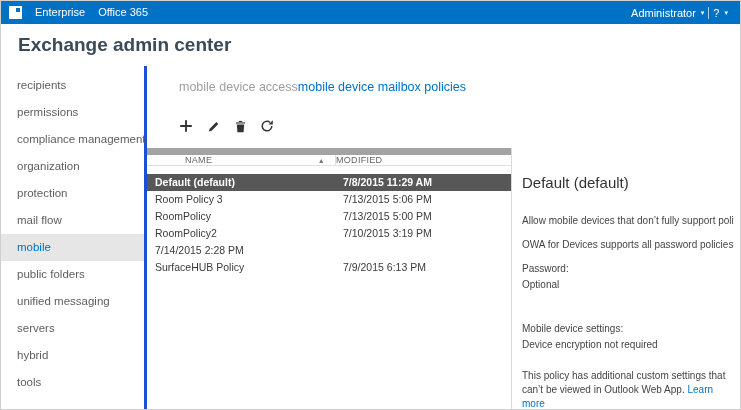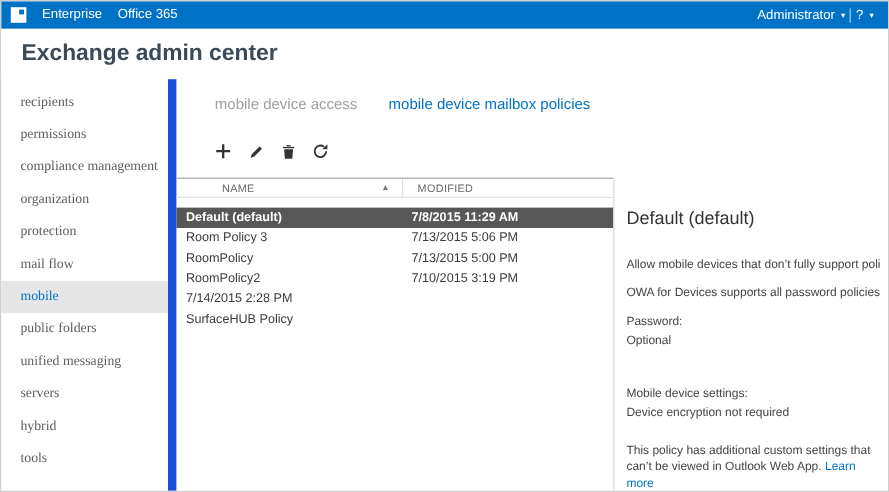--- a/index.html
+++ b/index.html
@@ -37,51 +37,51 @@
   .caret { font-size: 7px; margin-left: 5px; position: relative; top: 0px; }
   .topbar-divider { width: 1px; height: 12px; background: rgba(255,255,255,.65); }
 
   
   .header { flex: 0 0 42px; padding: 10px 0 0 17px; background: #fff; }
   .header h1 { font-size: 19px; font-weight: 700; color: #3b4a56; }
 
   
   .content { flex: 1; display: flex; min-height: 0; }
 
-  .sidebar { flex: 0 0 146px; width: 146px; border-right: 7px solid #1d4ed8; padding-top: 6px; font-family: Liberation Serif, serif; }
+  .sidebar { flex: 0 0 146px; width: 146px; border-right: 3px solid #1d4ed8; padding-top: 6px; }
   .side-item {
     height: 27px; line-height: 27px; padding-left: 16px;
     font-size: 11.5px; color: #5e5e5e; cursor: pointer; white-space: nowrap;
   }
   .side-item.selected { background: #e6e6e6; color: #0072c6; }
 
   .main { flex: 1; display: flex; flex-direction: column; min-width: 0; }
 
-  .tabs { flex: 0 0 38px; padding: 14px 0 0 32px; display: flex; gap: 26px; }
+  .tabs { flex: 0 0 38px; padding: 14px 0 0 32px; display: flex; }
   .tab { font-size: 12.5px; color: #9e9e9e; cursor: pointer; white-space: nowrap; }
   .tab.active { color: #0072c6; }
 
   .main-body { flex: 1; display: flex; min-height: 0; }
 
   
   .list-pane { flex: 0 0 364px; width: 364px; display: flex; flex-direction: column; }
   .toolbar { flex: 0 0 44px; display: flex; align-items: center; gap: 9px; padding-left: 30px; }
   .tool-btn {
     background: none; border: none; padding: 1px; width: 18px; height: 18px;
     display: inline-flex; align-items: center; justify-content: center; cursor: pointer;
   }
 
   .grid-header {
     flex: 0 0 17px; display: flex; align-items: stretch;
-    border-top: 1px solid #a3a3a3; border-bottom: 1px solid #e0e0e0;
+    border-top: 7px solid #a3a3a3; border-bottom: 1px solid #e0e0e0;
     font-size: 9px; color: #666; letter-spacing: .3px;
   }
   .gh-name { width: 188px; padding-left: 38px; display: flex; align-items: center; justify-content: space-between; cursor: pointer; }
   .sort-arrow { font-size: 7px; color: #777; margin-right: 10px; }
-  .gh-mod { flex: 1; padding-left: 12px; border-left: 1px solid #e0e0e0; display: flex; align-items: center; cursor: pointer; }
+  .gh-mod { flex: 1; border-left: 1px solid #e0e0e0; display: flex; align-items: center; cursor: pointer; }
 
   .rows { margin-top: 8px; }
   .trow { display: flex; height: 17px; line-height: 17px; font-size: 10.5px; color: #3b3b3b; cursor: pointer; }
   .trow .cname { width: 188px; padding-left: 8px; white-space: nowrap; overflow: hidden; }
   .trow .cmod  { flex: 1; padding-left: 8px; white-space: nowrap; overflow: hidden; }
   .trow.selected { background: #575757; color: #fff; font-weight: bold; }
 
   
   .details-pane {
     flex: 1; min-width: 0; border-left: 1px solid #d9d9d9;
@@ -202,20 +202,21 @@
               </div>
               <div class="trow">
                 <div class="cname">RoomPolicy2</div>
                 <div class="cmod">7/10/2015 3:19 PM</div>
               </div>
               <div class="trow">
                 <div class="cmod">7/14/2015 2:28 PM</div>
               </div>
               <div class="trow">
                 <div class="cname">SurfaceHUB Policy</div>
+                <div class="cmod">7/9/2015 6:13 PM</div>
               </div>
             </div>
 
         </div>
 
         <aside class="details-pane">
           <h2 class="details-title">Default (default)</h2>
           <p class="dline">Allow mobile devices that don’t fully support policies to</p>
           <p class="dline">OWA for Devices supports all password policies and wo</p>
           <p class="dline mb4">Password:</p>

